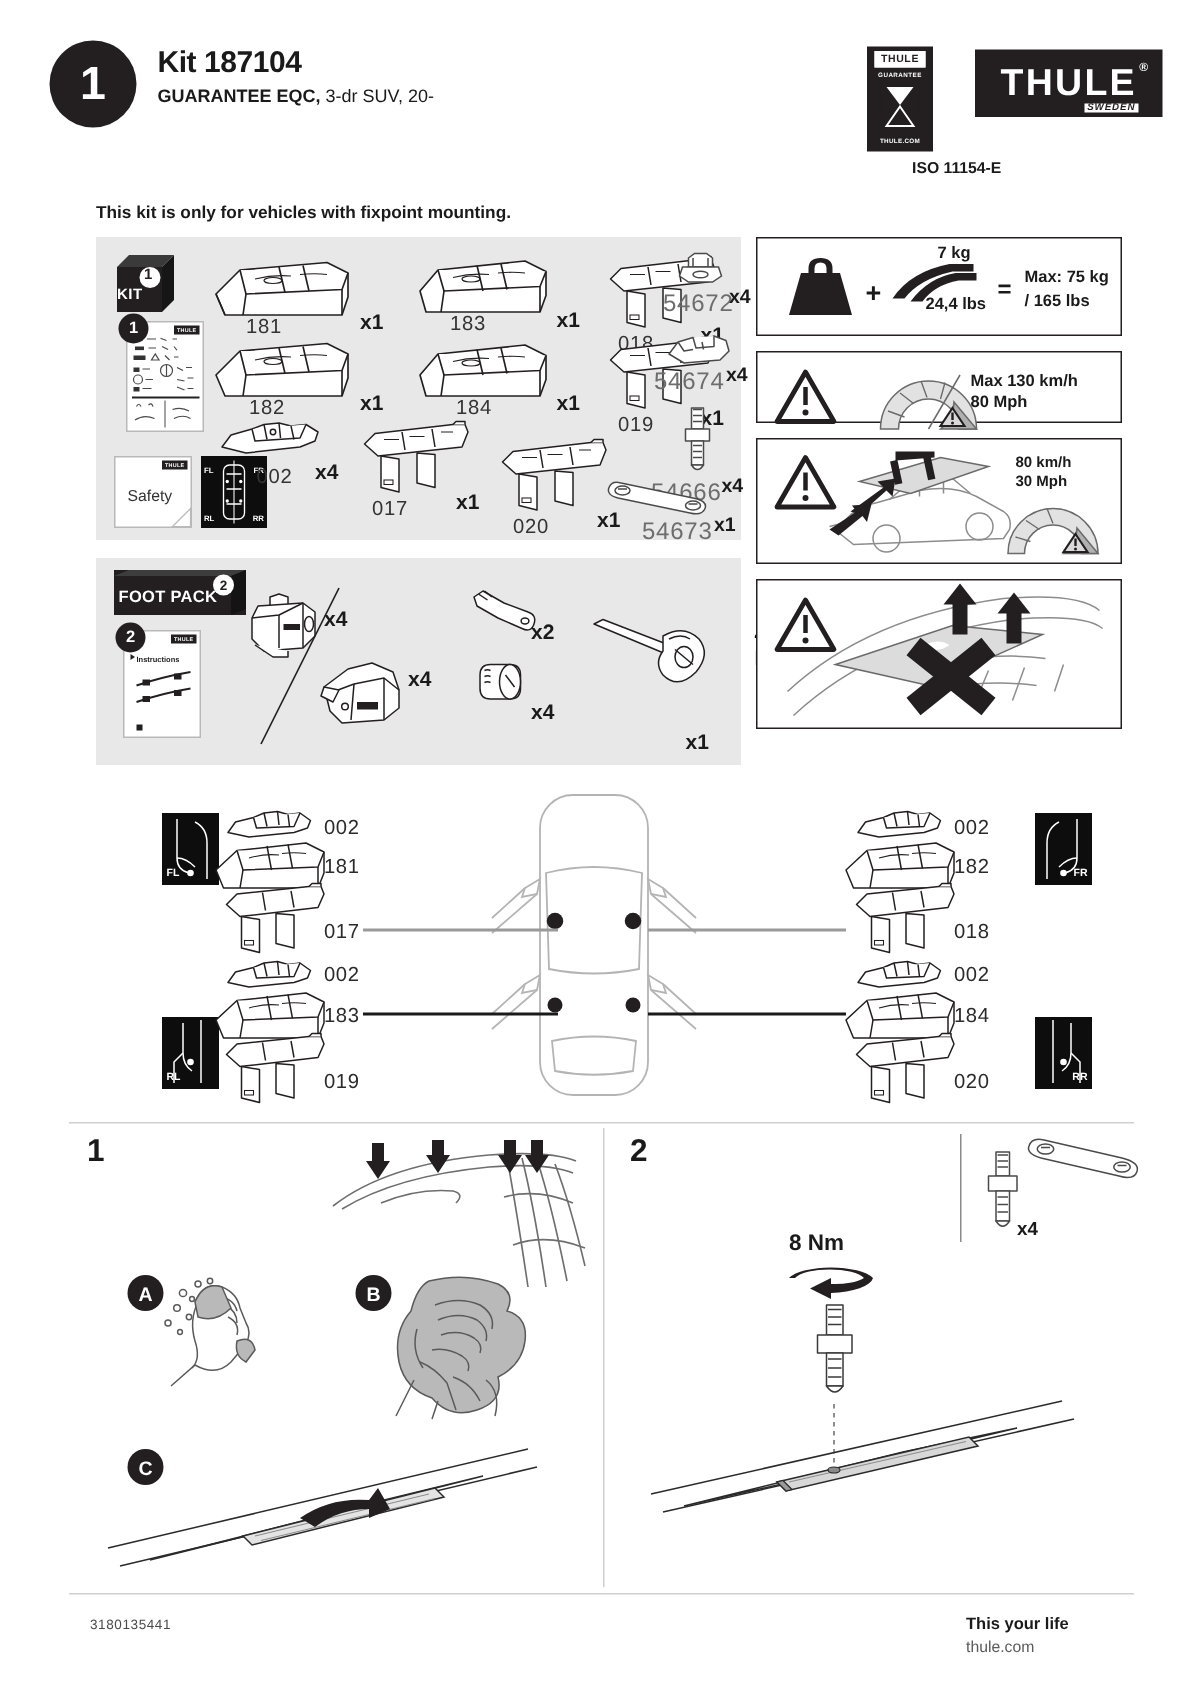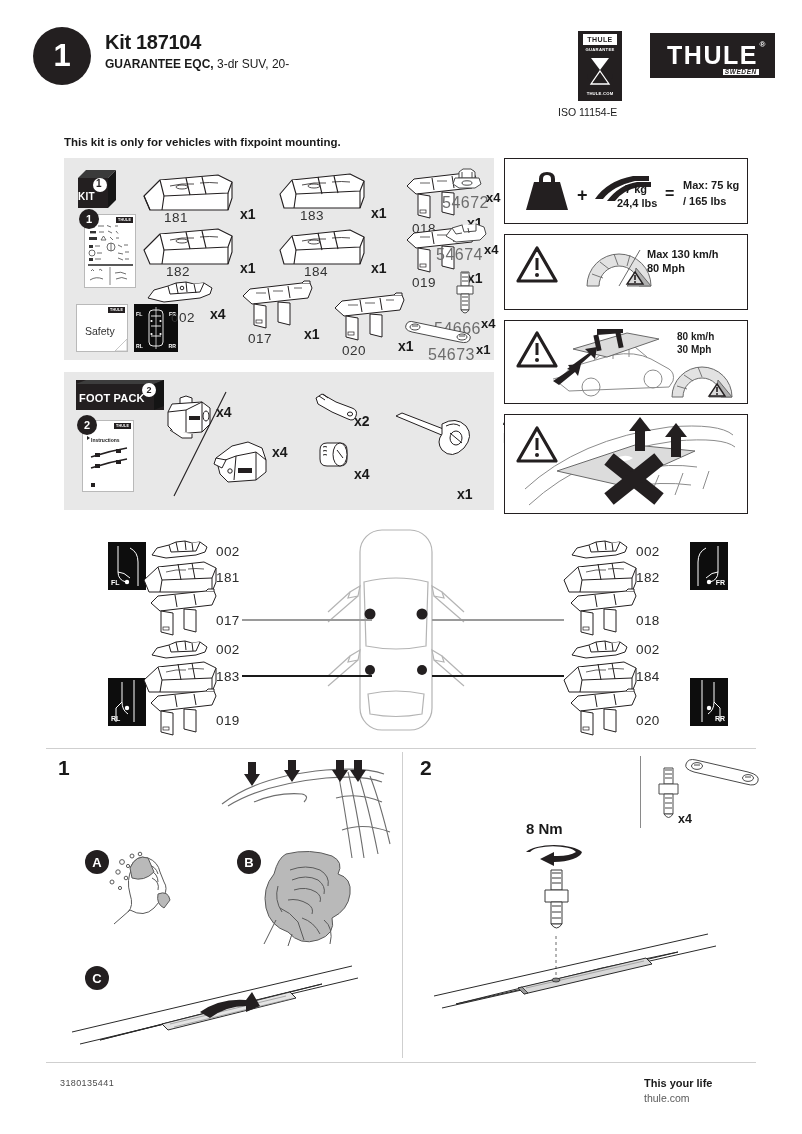--- a/index.html
+++ b/index.html
@@ -48,21 +48,21 @@
   }
   .thule-logo .tl-txt {
     color:#fff; font-size:25px; font-weight:bold; letter-spacing:1.5px;
     font-family:"Liberation Sans", sans-serif; position:relative; line-height:1;
   }
   .thule-logo .tl-sweden {
     position:absolute; right:-1px; bottom:-7px; font-size:6.5px; letter-spacing:.6px;
     font-style:italic; font-weight:bold; color:#231f20; background:#fff; padding:0 2px;
   }
   .thule-logo .tl-reg { position:absolute; right:-9px; top:-2px; font-size:8px; }
-  .iso { position:absolute; left:558px; top:106px; font-size:10.5px; font-weight:normal; }
+  .iso { position:absolute; left:608px; top:106px; font-size:10.5px; font-weight:bold; }
 
   
   .notice { position:absolute; left:64px; top:136px; font-size:11.5px; font-weight:bold; }
 
   
   .parts-panel {
     position:absolute; left:64px; top:158px; width:430px; height:202px;
     background:#e8e8e8;
   }
   .foot-panel {
@@ -550,28 +550,28 @@
     <div class="warn-box" style="height:66px;">
       <svg width="60" height="46" viewBox="0 0 60 46" style="position:absolute;left:14px;top:10px;">
         <path d="M20 10 q0 -7 8 -7 q8 0 8 7 l0 3 l5 0 l8 28 l-42 0 l8 -28 l5 0 Z" fill="#231f20"></path>
         <path d="M24 10 q0 -4 4 -4 q4 0 4 4 l0 3 l-8 0 Z" fill="#ffffff"></path>
       </svg>
       <div class="wb-t" style="left:72px; top:26px; font-size:18px;">+</div>
       <svg width="62" height="30" viewBox="0 0 62 30" style="position:absolute;left:88px;top:14px;">
         <path d="M2 26 Q14 8 40 3 L56 3 L56 8 L42 8 Q20 13 10 26 Z" fill="#231f20"></path>
         <path d="M14 28 Q26 12 44 9 L58 9 L58 14 L46 14 Q30 17 22 28 Z" fill="#231f20"></path>
       </svg>
-      <div class="wb-t" style="left:120px; top:24px;">7 kg</div>
+      <div class="wb-t" style="left:120px; top:4px;">7 kg</div>
       <div class="wb-t" style="left:112px; top:38px;">24,4 lbs</div>
       <div class="wb-t" style="left:160px; top:26px; font-size:16px;">=</div>
       <div class="wb-t" style="left:178px; top:20px;">Max: 75 kg</div>
       <div class="wb-t" style="left:178px; top:36px;">/ 165 lbs</div>
     </div>
 
-    <div class="warn-box" style="height:76px;">
+    <div class="warn-box" style="height:48px;">
       <svg width="44" height="40" viewBox="0 0 44 40" style="position:absolute;left:10px;top:10px;">
         <polygon points="22,3 41,36 3,36" fill="none" stroke="#231f20" stroke-width="3.2" stroke-linejoin="round"></polygon>
         <rect x="20.5" y="13" width="3" height="12" fill="#231f20"></rect>
         <circle cx="22" cy="30" r="2" fill="#231f20"></circle>
       </svg>
       <svg width="72" height="44" viewBox="0 0 72 44" style="position:absolute;left:78px;top:9px;">
         <path d="M4 42 A32 32 0 0 1 68 42 L56 42 A20 20 0 0 0 16 42 Z" fill="#e2e2e2" stroke="#6a6a6a" stroke-width="1"></path>
         <path d="M44 42 A24 24 0 0 0 53 24 L68 42 Z" fill="#b0b0b0" stroke="#6a6a6a" stroke-width="1"></path>
         <g stroke="#6a6a6a" stroke-width="0.9">
           <path d="M9 30 L20 34 M17 18 L26 25 M31 10 L35 21 M47 11 L44 22"></path>

